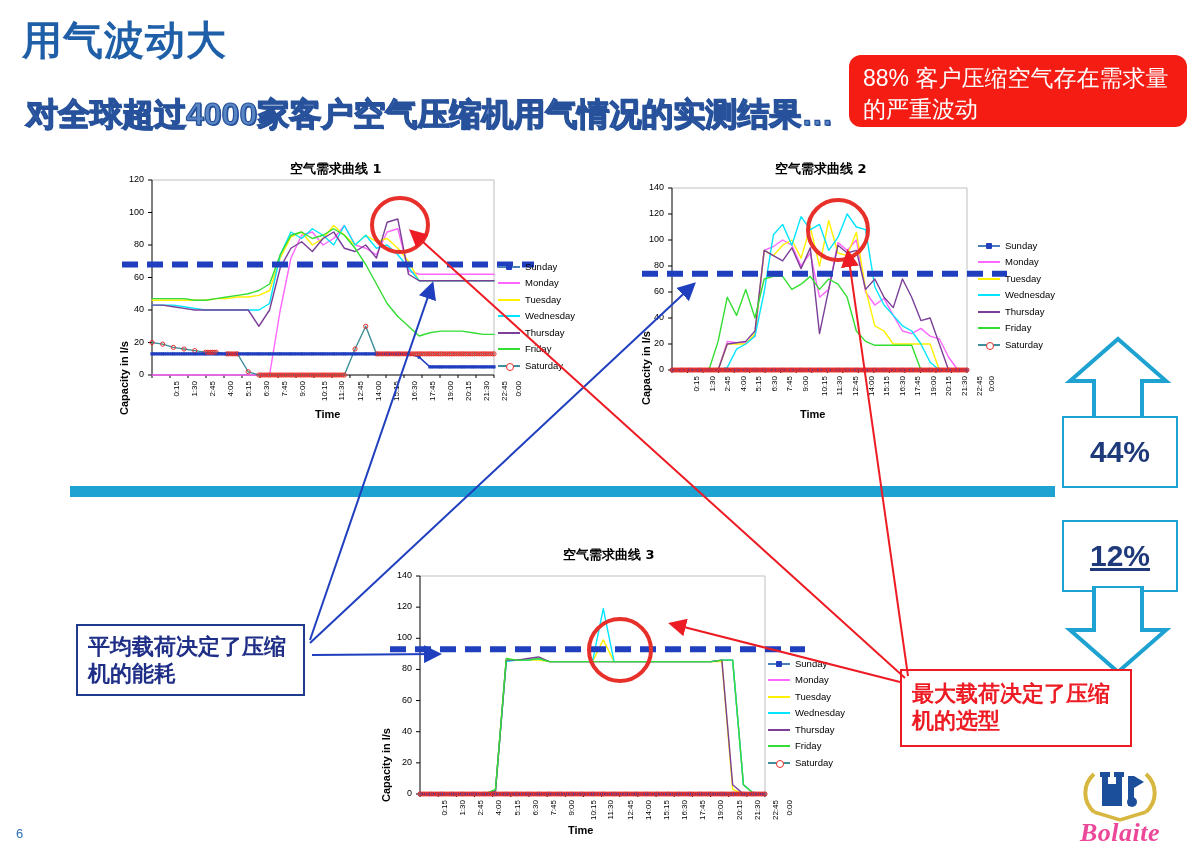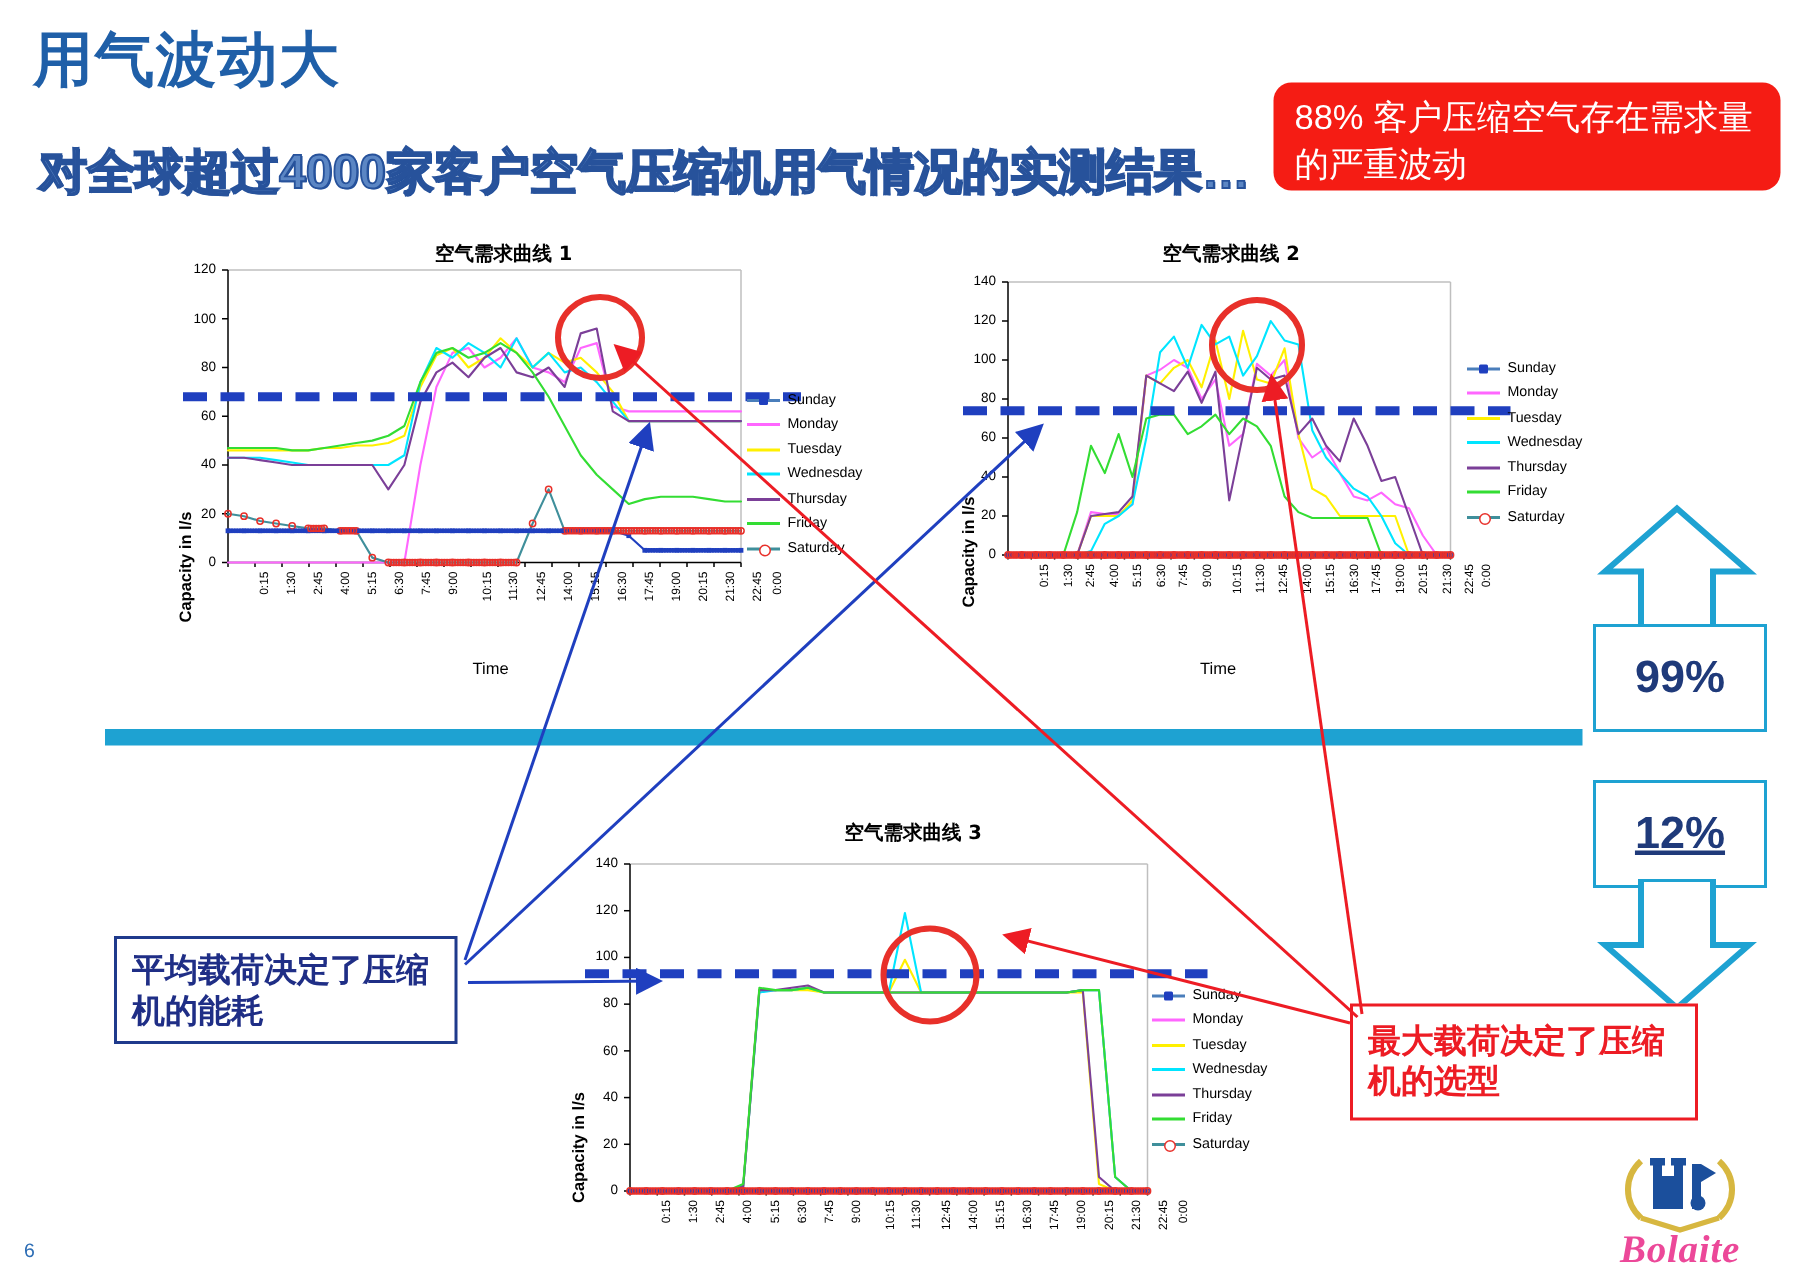--- a/index.html
+++ b/index.html
@@ -43,21 +43,21 @@
   .chart-block{position:absolute;}
   .chart-title{
     position:absolute;font-size:13px;font-weight:bold;color:#000;
     font-family:"DejaVu Sans",sans-serif;white-space:nowrap;
   }
   .ylabel{
     position:absolute;font-size:11px;font-weight:bold;color:#000;
     transform:rotate(-90deg);transform-origin:0 0;white-space:nowrap;
   }
   .xlabel{
-    position:absolute;font-size:11px;font-weight:normal;color:#000;white-space:nowrap;margin-top:32px;
+    position:absolute;font-size:11px;font-weight:bold;color:#000;white-space:nowrap;
   }
   .ytick{
     position:absolute;font-size:9px;color:#000;text-align:right;
     width:26px;white-space:nowrap;
   }
   .xtick{
     position:absolute;font-size:8px;color:#000;white-space:nowrap;
     transform:rotate(-90deg);transform-origin:100% 0;text-align:right;
   }
   .plotbox{position:absolute;overflow:visible;}
@@ -1589,21 +1589,21 @@
           </span>
           <span class="legend-label">Saturday</span>
         </div>
       </div>
   </div>
 
   <div class="arrow-col">
     <svg class="arrow-shape" style="top:0px;height:90px;" viewBox="0 0 112 90">
       <polygon points="56,4 104,46 80,46 80,90 32,90 32,46 8,46" fill="#ffffff" stroke="#1EA2D2" stroke-width="4"></polygon>
     </svg>
-    <div class="pct-box pct-88">99%</div>
+    <div class="pct-box pct-88">44%</div>
     <div class="pct-box pct-12">12%</div>
     <svg class="arrow-shape" style="top:251px;height:90px;" viewBox="0 0 112 90">
       <polygon points="56,86 104,44 80,44 80,0 32,0 32,44 8,44" fill="#ffffff" stroke="#1EA2D2" stroke-width="4"></polygon>
     </svg>
   </div>
 
   <div class="callout-blue">平均载荷决定了压缩机的能耗</div>
 
   <div class="callout-red-bottom">最大载荷决定了压缩机的选型</div>
 

